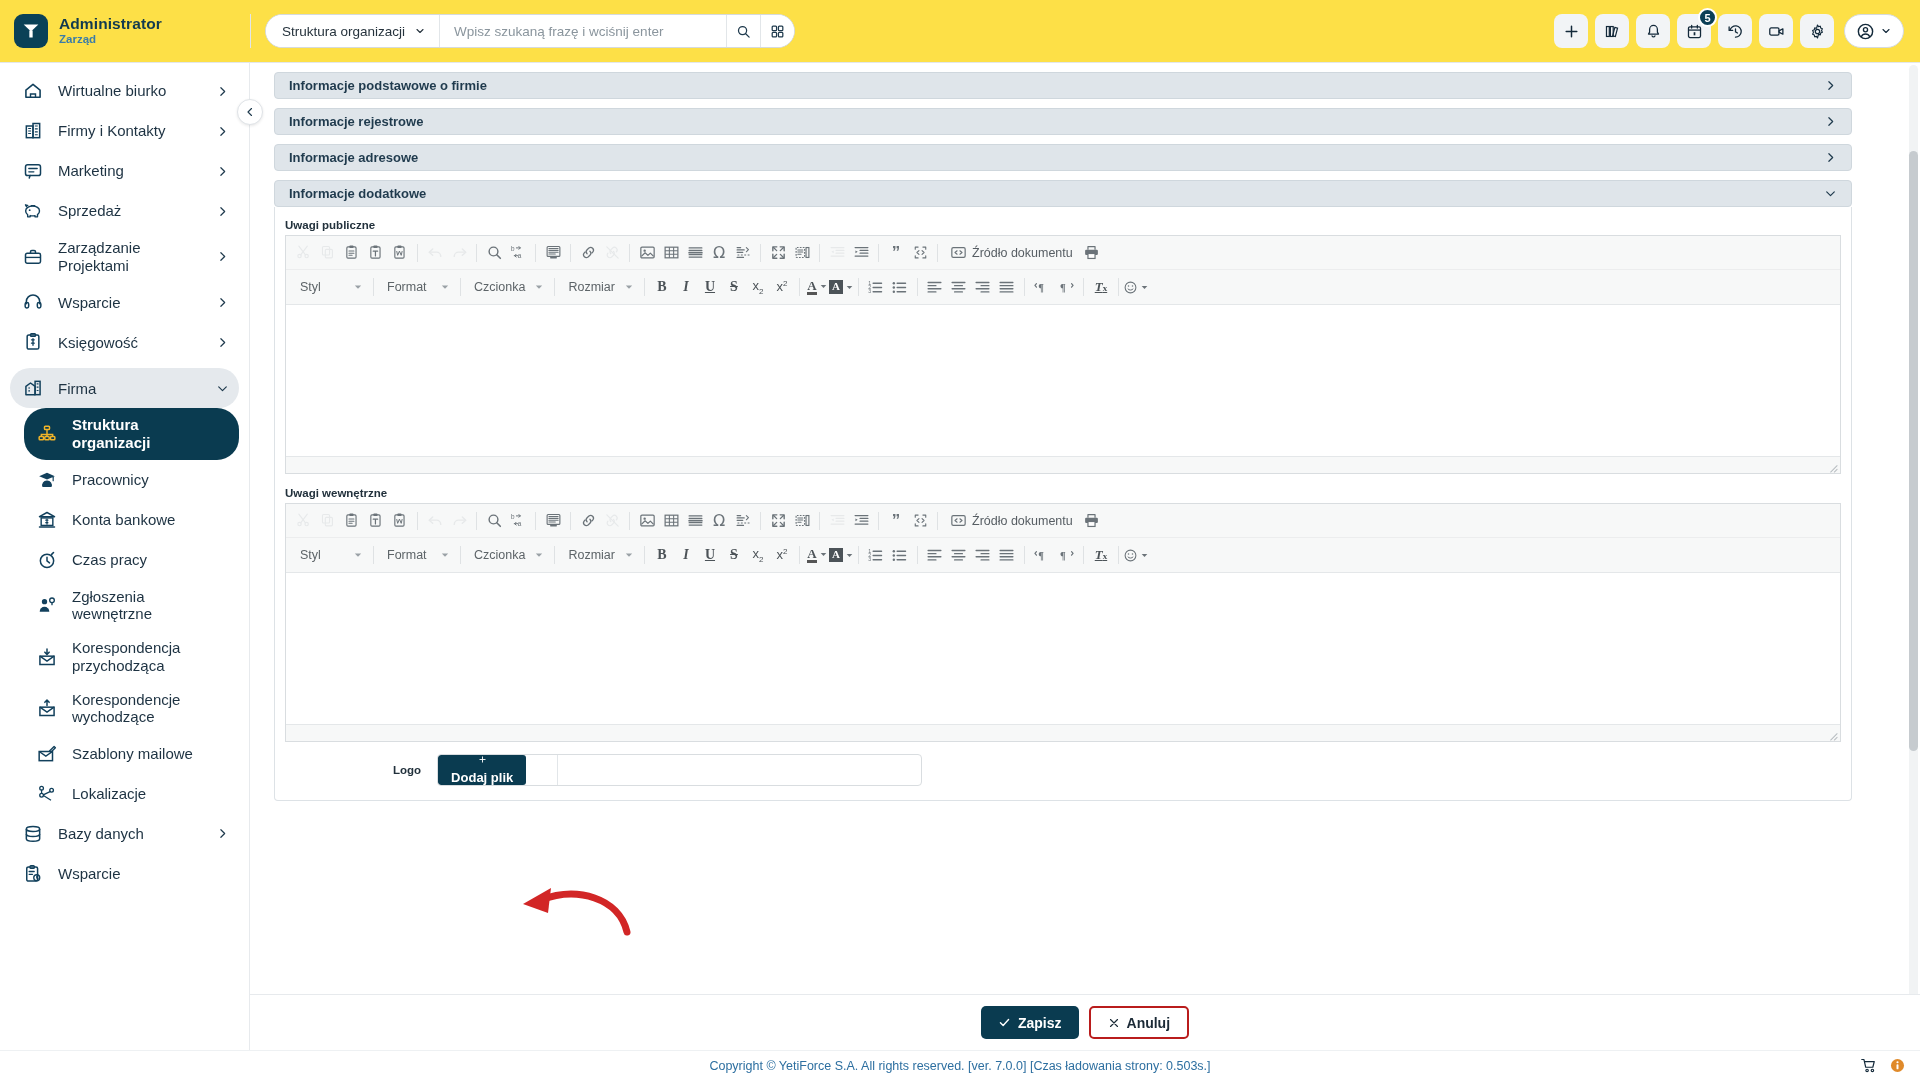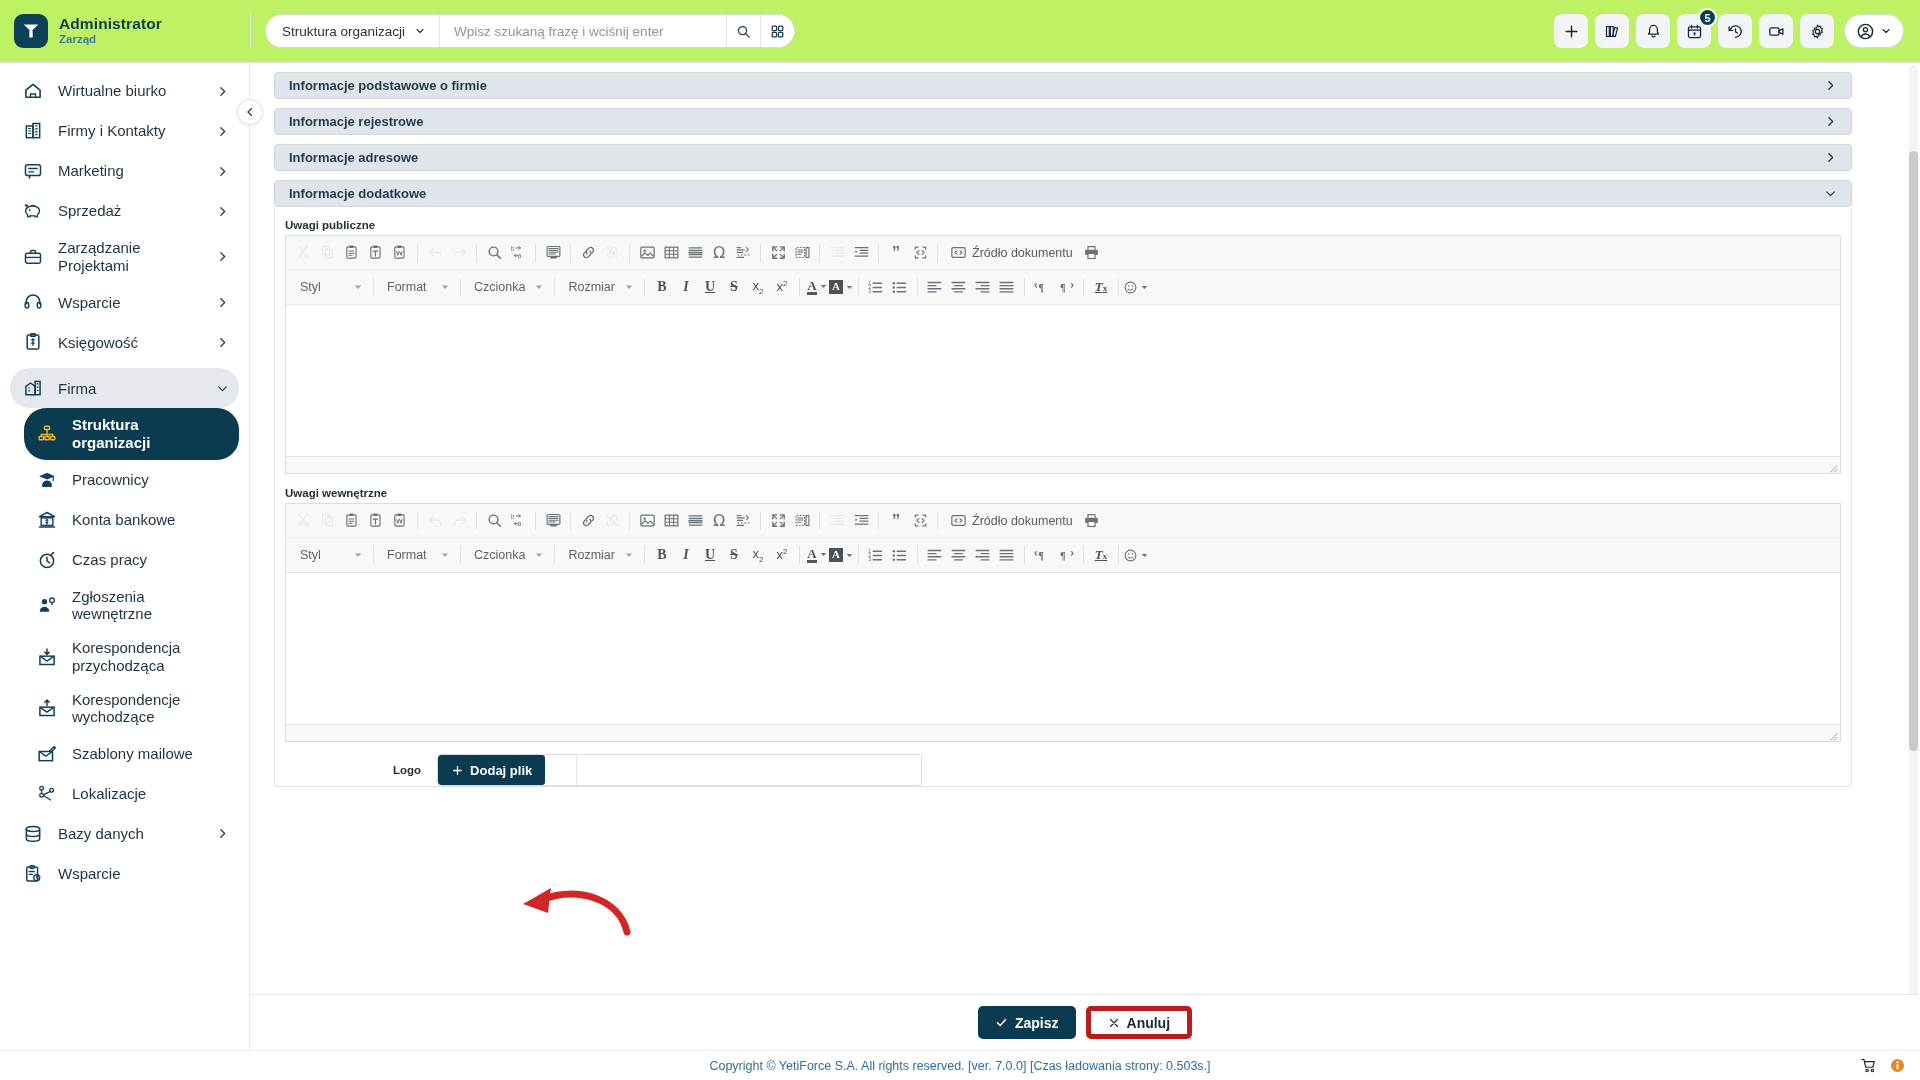--- a/index.html
+++ b/index.html
@@ -8,21 +8,21 @@
     font-family: "Liberation Sans", sans-serif;
     background: #ffffff;
     color: #1b2a36;
     font-size: 14px;
   }
   .app { position: relative; width: 1920px; height: 1080px; display: flex; flex-direction: column; }
 
   
   .topbar {
     height: 63px; min-height: 63px; display: flex; align-items: center;
-    background: #bef264; border-bottom: 1px solid #e3e7ea; position: relative; z-index: 30;
+    background: #fde047; border-bottom: 1px solid #e3e7ea; position: relative; z-index: 30;
   }
   .brand {
     width: 250px; min-width: 250px; display: flex; align-items: center; gap: 11px;
     padding-left: 14px; height: 63px;
   }
   .brand-logo {
     width: 34px; height: 34px; border-radius: 9px; background: #0a4157;
     display: flex; align-items: center; justify-content: center; flex: 0 0 auto;
   }
   .brand-text { display: flex; flex-direction: column; line-height: 1.15; }
@@ -102,21 +102,21 @@
   .main-scroll { flex: 1; overflow: hidden; padding: 0 18px 0 24px; position: relative; }
 
   .acc-header {
     height: 27px; background: #dfe5ea; border: 1px solid #cfd7dd; border-radius: 4px;
     display: flex; align-items: center; padding: 0 14px; margin-top: 9px; cursor: pointer;
     font-size: 13px; color: #1f3a4d; font-weight: bold; width: 1578px;
   }
   .acc-header .acc-chev { margin-left: auto; display: flex; align-items: center; }
   .acc-body {
     border: 1px solid #dde2e6; border-top: 0; border-radius: 0 0 4px 4px; width: 1578px;
-    padding: 12px 10px 0 10px; background: #fff;
+    padding: 12px 10px 14px 10px; background: #fff;
   }
 
   .field-label { font-size: 11.5px; font-weight: bold; color: #22313c; margin-bottom: 4px; }
 
   
   .ck { border: 1px solid #d9dde0; background: #fff; width: 100%; }
   .ck-toolbar { background: #f7f8f8; border-bottom: 1px solid #e4e7e9; }
   .ck-row { display: flex; align-items: center; height: 33px; padding: 0 6px; gap: 0; flex-wrap: nowrap; }
   .ck-row.row2 { height: 35px; border-top: 1px solid #ecedee; }
   .ck-btn {
@@ -140,35 +140,35 @@
   
   .logo-row { display: flex; align-items: center; gap: 4px; margin-top: 12px; padding-left: 108px; }
   .logo-label { font-size: 11.5px; font-weight: bold; color: #22313c; margin-right: 12px; }
   .filebox {
     display: flex; align-items: center; border: 1px solid #d9dde0; border-radius: 4px;
     width: 485px; height: 32px; background: #fff; overflow: hidden;
   }
   .btn-addfile {
     background: #0a3b50; color: #fff; font-size: 13px; font-weight: bold; height: 30px;
     display: flex; align-items: center; gap: 6px; padding: 0 13px; cursor: pointer;
-    border-radius: 3px; margin: 0; white-space: nowrap;
+    border-radius: 3px; margin: 0; white-space: nowrap; flex-direction: column;
   }
   .file-slot { width: 32px; height: 30px; border-right: 1px solid #e2e6e9; }
 
   
   .actionbar {
     height: 56px; min-height: 56px; display: flex; align-items: center; justify-content: center;
     gap: 10px; border-top: 1px solid #e7eaed; background: #fff;
   }
   .btn {
     height: 33px; border-radius: 5px; display: flex; align-items: center; gap: 7px;
     padding: 0 17px; font-size: 14px; font-weight: bold; cursor: pointer; white-space: nowrap;
   }
   .btn-primary { background: #0a3b50; color: #fff; }
-  .btn-default { background: #fff; color: #1b2a36; border: 5px solid #b91c1c; }
+  .btn-default { background: #fff; color: #1b2a36; border: 2px solid #b91c1c; }
 
   
   .pagefoot {
     height: 30px; min-height: 30px; display: flex; align-items: center; justify-content: center;
     position: relative; background: #fff; border-top: 1px solid #eef1f3;
   }
   .copyright { font-size: 12.5px; color: #2d6fa0; }
   .foot-icons { position: absolute; right: 14px; display: flex; align-items: center; gap: 12px; }
 
   

